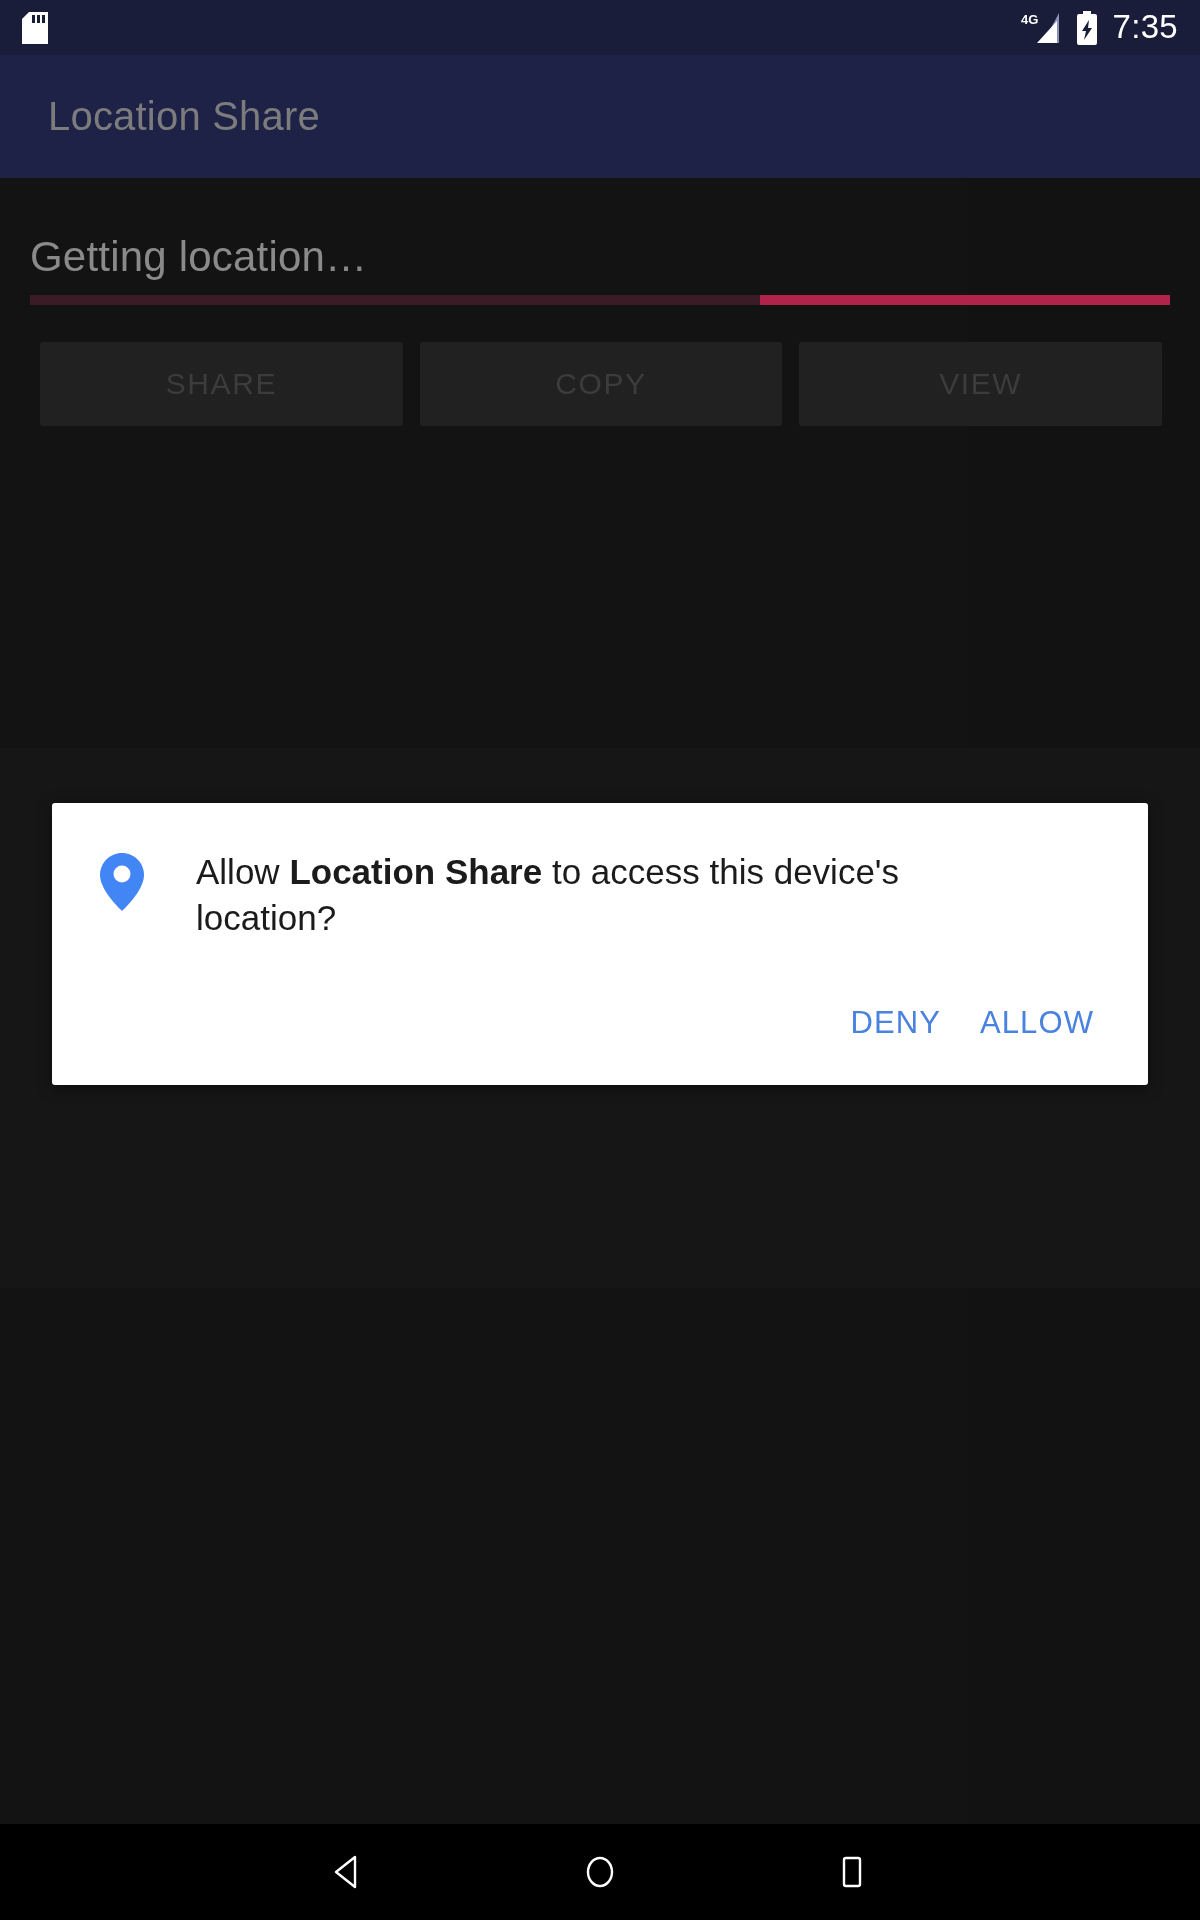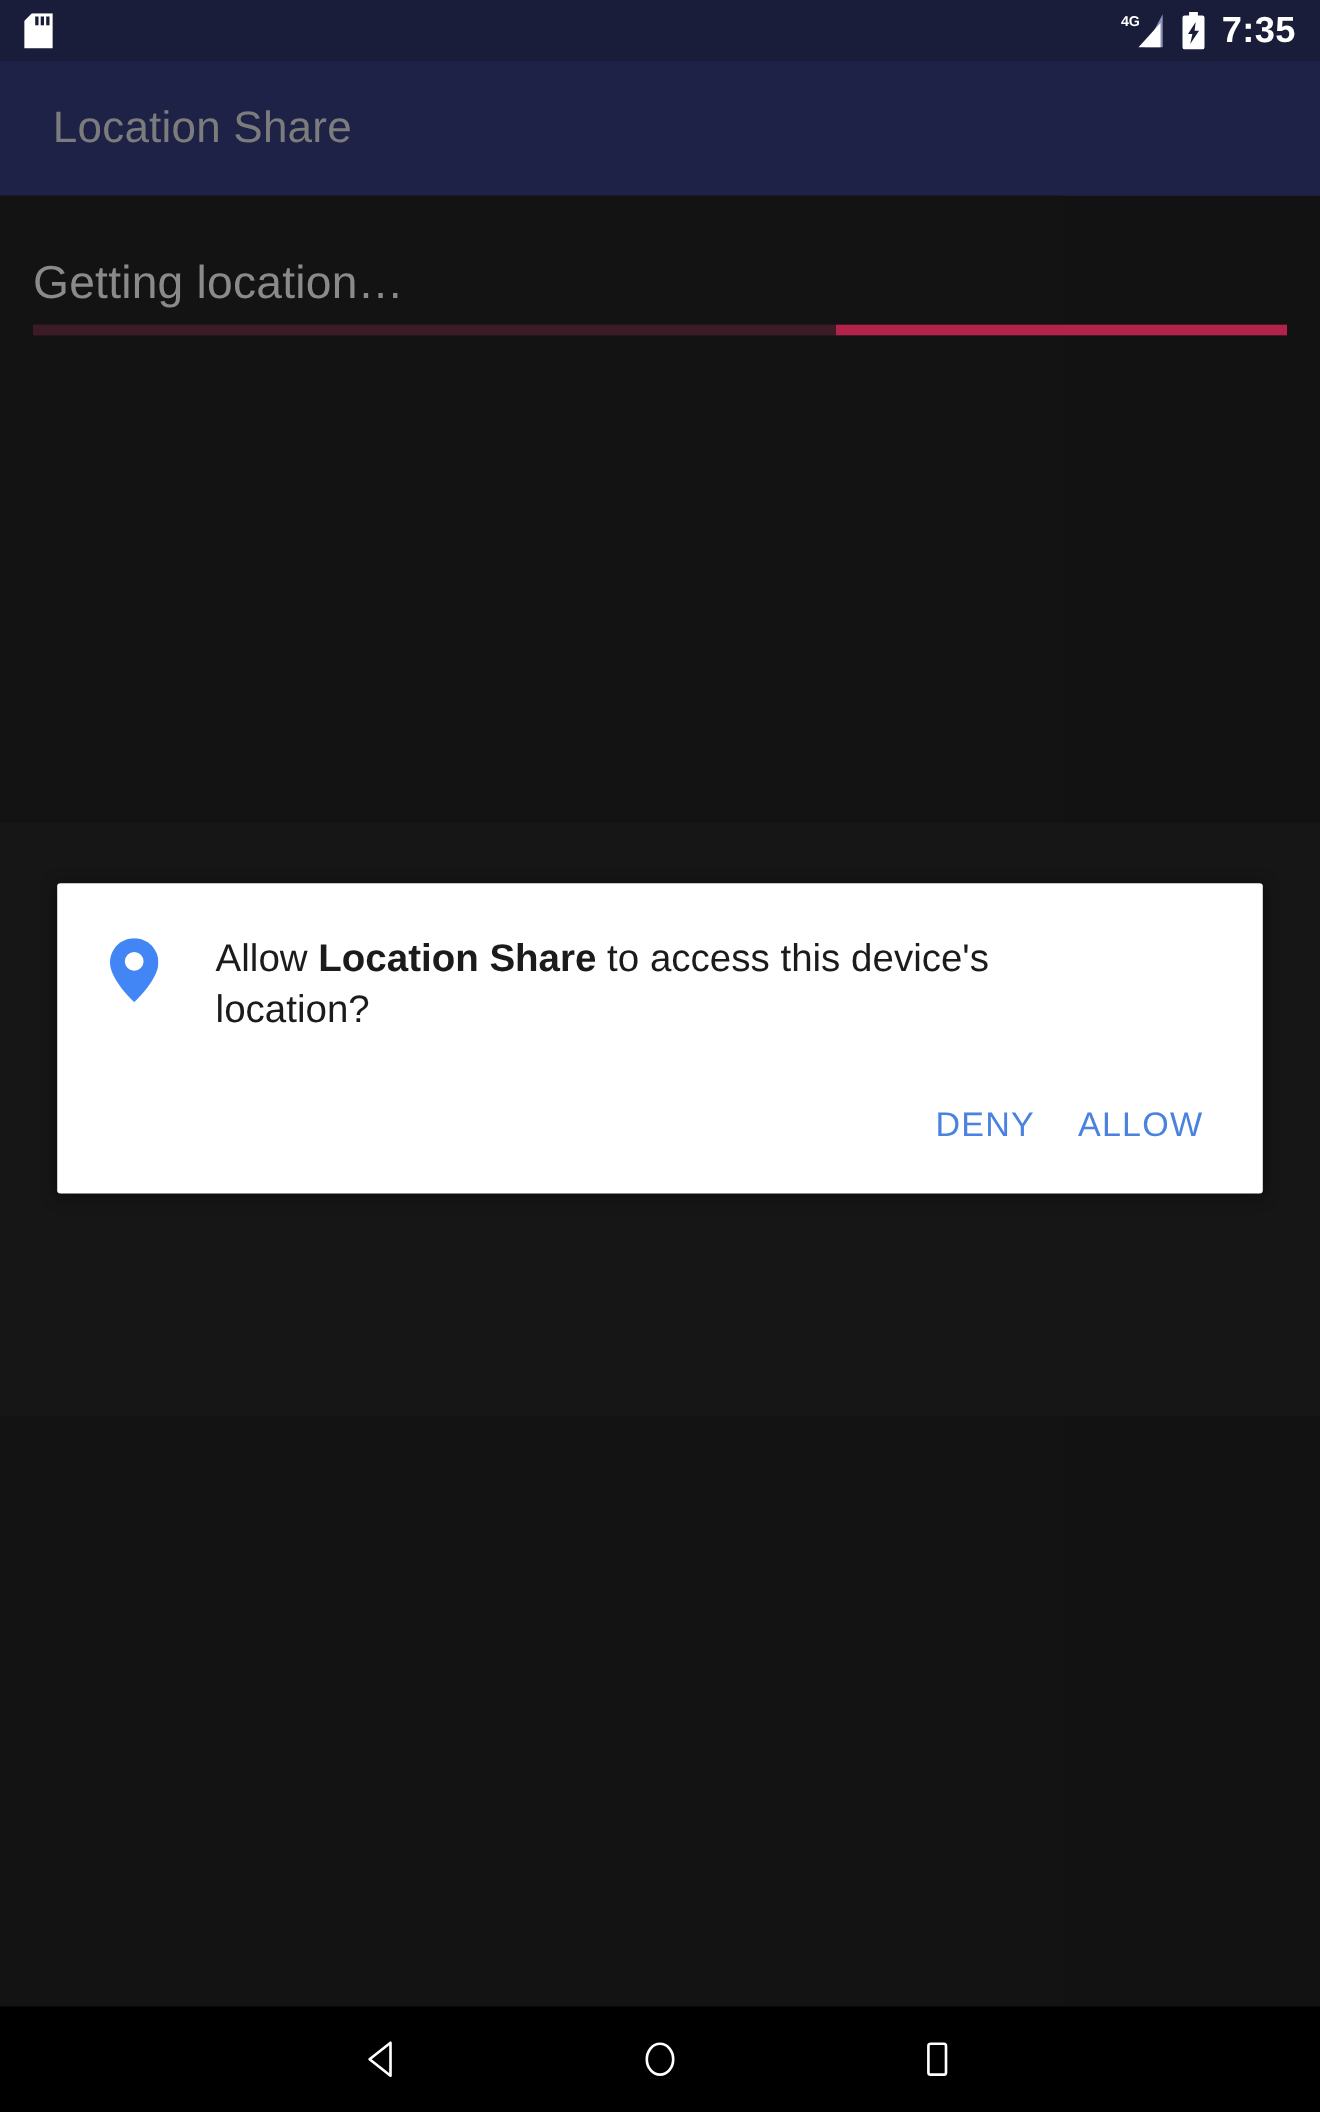--- a/index.html
+++ b/index.html
@@ -28,21 +28,21 @@
   .status-right {
     margin-left:auto;
     display:flex; align-items:center; gap:14px;
   }
   .sd-icon { width:26px; height:32px; display:block; }
   .signal-icon { width:40px; height:34px; display:block; }
   .battery-icon { width:24px; height:34px; display:block; }
   .clock {
     color:#ffffff;
     font-size:33px;
-    font-weight:700;
+    font-weight:400;
     letter-spacing:0.3px;
     line-height:1;
     padding-bottom:2px;
   }
 
   
   .app-bar {
     position:absolute; top:55px; left:0;
     width:1200px; height:123px;
     background:#1e2247;
@@ -214,20 +214,25 @@
   </div>
 
   <div class="content">
 
     <div class="status-text">Getting location…</div>
 
     <div class="progress-wrap">
       <div class="progress-fill"></div>
     </div>
 
+    <div class="button-row">
+      <button class="mbtn">SHARE</button>
+      <button class="mbtn">COPY</button>
+      <button class="mbtn">VIEW</button>
+    </div>
 
     <div class="dialog-scrim"></div>
   </div>
 
   <div class="dialog">
     <div class="dialog-body">
       <span class="pin-icon">
         <svg viewBox="0 0 44 58" width="44" height="58">
           <path d="M22 0 C9.8 0 0 9.8 0 22 C0 38 22 58 22 58 C22 58 44 38 44 22 C44 9.8 34.2 0 22 0 Z" fill="#4285f4"></path>
           <circle cx="22" cy="21" r="8.5" fill="#ffffff"></circle>

